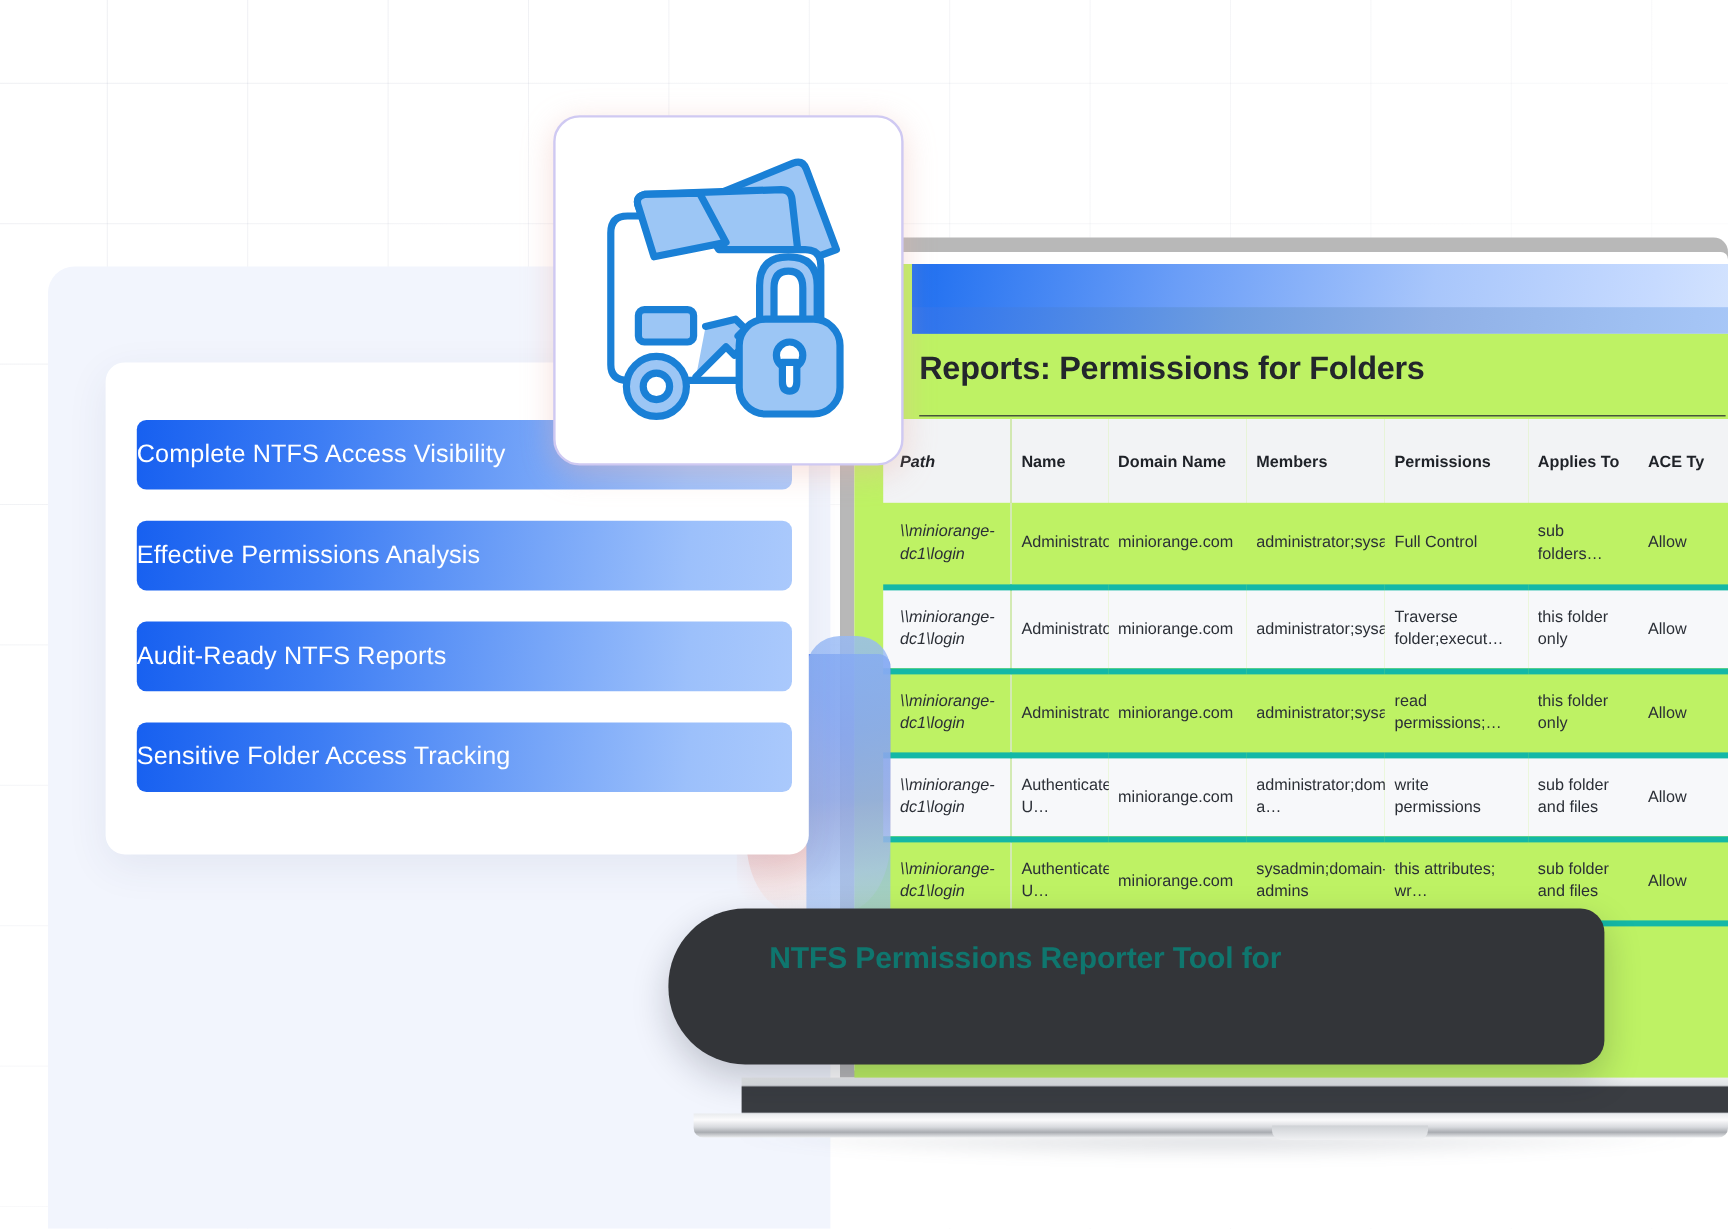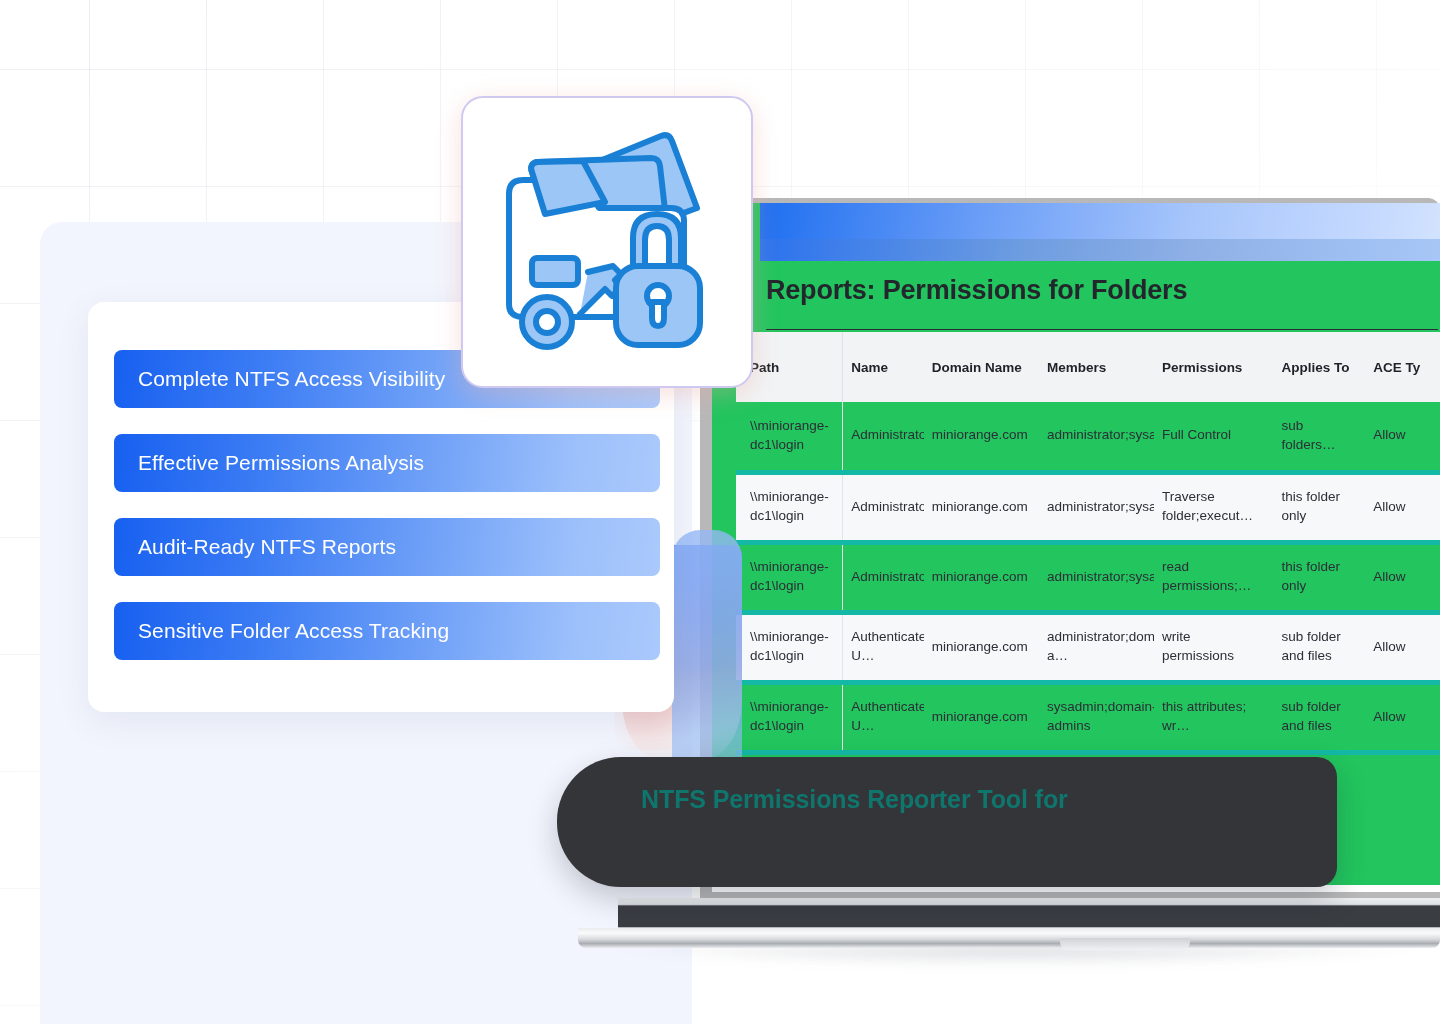--- a/index.html
+++ b/index.html
@@ -81,23 +81,23 @@
     position: absolute;
     left: 600px; top: 946px;
     width: 830px; height: 22px;
     background: radial-gradient(ellipse at 50% 0%, rgba(60,70,90,0.20), rgba(60,70,90,0) 70%);
     filter: blur(5px);
   }
 
   
   .browser {
     position: absolute;
-    left: 712px; top: 203px;
+    left: 712px; top: 220px;
     width: 728px; height: 682px;
-    background: #22c55e;
+    background: #bef264;
     overflow: hidden;
   }
   .browser-topbar {
     position: absolute;
     left: 48px; top: 0px;
     width: 700px; height: 58px;
     background: linear-gradient(100deg, #1f6ff0 0%, #6b9ef7 32%, #a8c6fb 62%, #c4d9fd 84%, #cfe0fe 100%);
     border-radius: 0 0 0 0;
   }
   .browser-topbar-round {
@@ -159,21 +159,21 @@
     line-height: 1.38;
     font-size: 13.5px;
     color: #2b2f36;
     height: 70px;
     overflow: hidden;
   }
   .tbl tbody td.c-path { border-right: 1px solid #e2e4e8; padding-left: 14px; }
   .tbl tbody tr { border-bottom: 5px solid #14b8a6; }
   .tbl tbody tr.alt { background: #f7f8fa; }
 
-  .w-path { width: 100px; }
+  .w-path { width: 100px; font-style: italic; }
   .w-name { width: 76px; }
   .w-domain { width: 108px; }
   .w-members { width: 108px; }
   .w-perm { width: 112px; }
   .w-applies { width: 86px; }
   .w-ace { width: 70px; }
 
   
   .blob {
     position: absolute;
@@ -211,21 +211,20 @@
     left: 114px; top: 350px;
     width: 546px;
   }
   .feature-pill {
     height: 58px;
     margin-bottom: 26px;
     border-radius: 8px;
     background: linear-gradient(95deg, #1760f0 0%, #3d7df4 28%, #77a6f8 62%, #9cc0fb 84%, #aac9fc 100%);
     display: flex;
     align-items: center;
-    padding-left: 24px;
     color: #ffffff;
     font-size: 21px;
     font-weight: 400;
     letter-spacing: 0.1px;
   }
   .feature-pill:last-child { margin-bottom: 0; }
 
   
   .icon-card {
     position: absolute;

